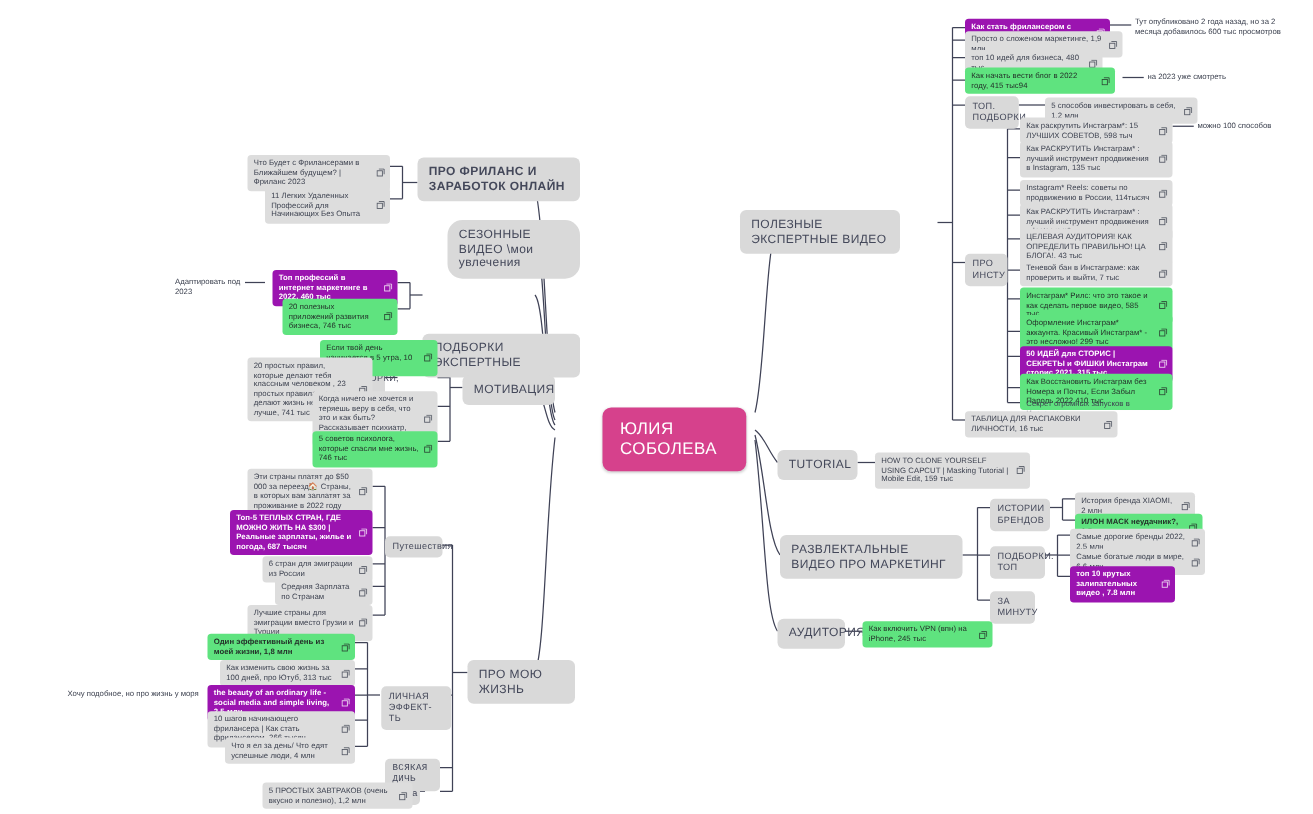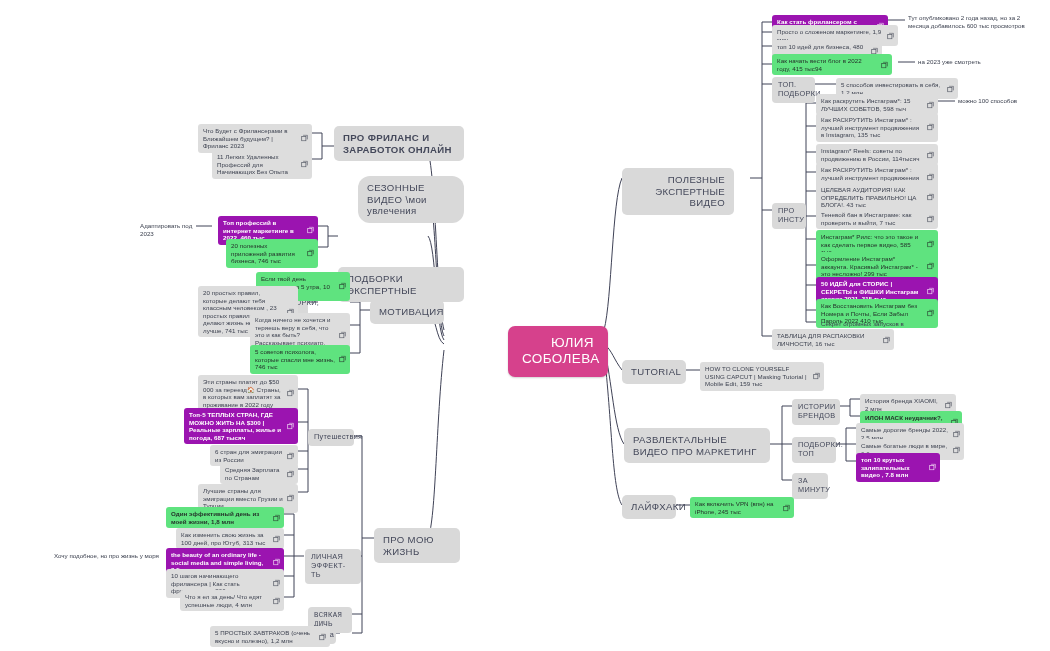--- a/index.html
+++ b/index.html
@@ -174,35 +174,35 @@
       <path d="M340 633 H 330"></path>
 
       <path d="M888 20 H 905"></path>
       <path d="M898 62 H 915"></path>
       <path d="M938 101 H 955"></path>
       <path d="M196 226 H 212"></path>
       <path d="M168 556 H 210"></path>
     </g>
   </svg>
 
-  <div class="node root" style="left:508px; top:326px; width:100px;text-align:right;">
+  <div class="node root" style="left:482px; top:326px; width:115px;">
     <span class="txt">ЮЛИЯ СОБОЛЕВА</span>
   </div>
 
-  <div class="node lvl1" style="left:622px; top:168px; width:112px;text-align:right;">
+  <div class="node lvl1" style="left:592px; top:168px; width:128px;">
     <span class="txt">ПОЛЕЗНЫЕ ЭКСПЕРТНЫЕ ВИДЕО</span>
   </div>
   <div class="node lvl1" style="left:622px; top:360px; width:64px;text-align:center;">
     <span class="txt">TUTORIAL</span>
   </div>
   <div class="node lvl1" style="left:624px; top:428px; width:146px;align-items:flex-end;">
     <span class="txt">РАЗВЛЕКТАЛЬНЫЕ ВИДЕО ПРО МАРКЕТИНГ</span>
   </div>
   <div class="node lvl1" style="left:622px; top:495px; width:54px;">
-    <span class="txt">ЛАЙФХАКИ</span>
+    <span class="txt">АУДИТОРИЯ</span>
   </div>
 
   <div class="node lvl2" style="left:772px; top:77px; width:43px;">
     <span class="txt">ТОП. ПОДБОРКИ</span>
   </div>
   <div class="node lvl2" style="left:772px; top:203px; width:34px;">
     <span class="txt">ПРО ИНСТУ</span>
   </div>
   <div class="node lvl2" style="left:792px; top:399px; width:48px;">
     <span class="txt">ИСТОРИИ БРЕНДОВ</span>

